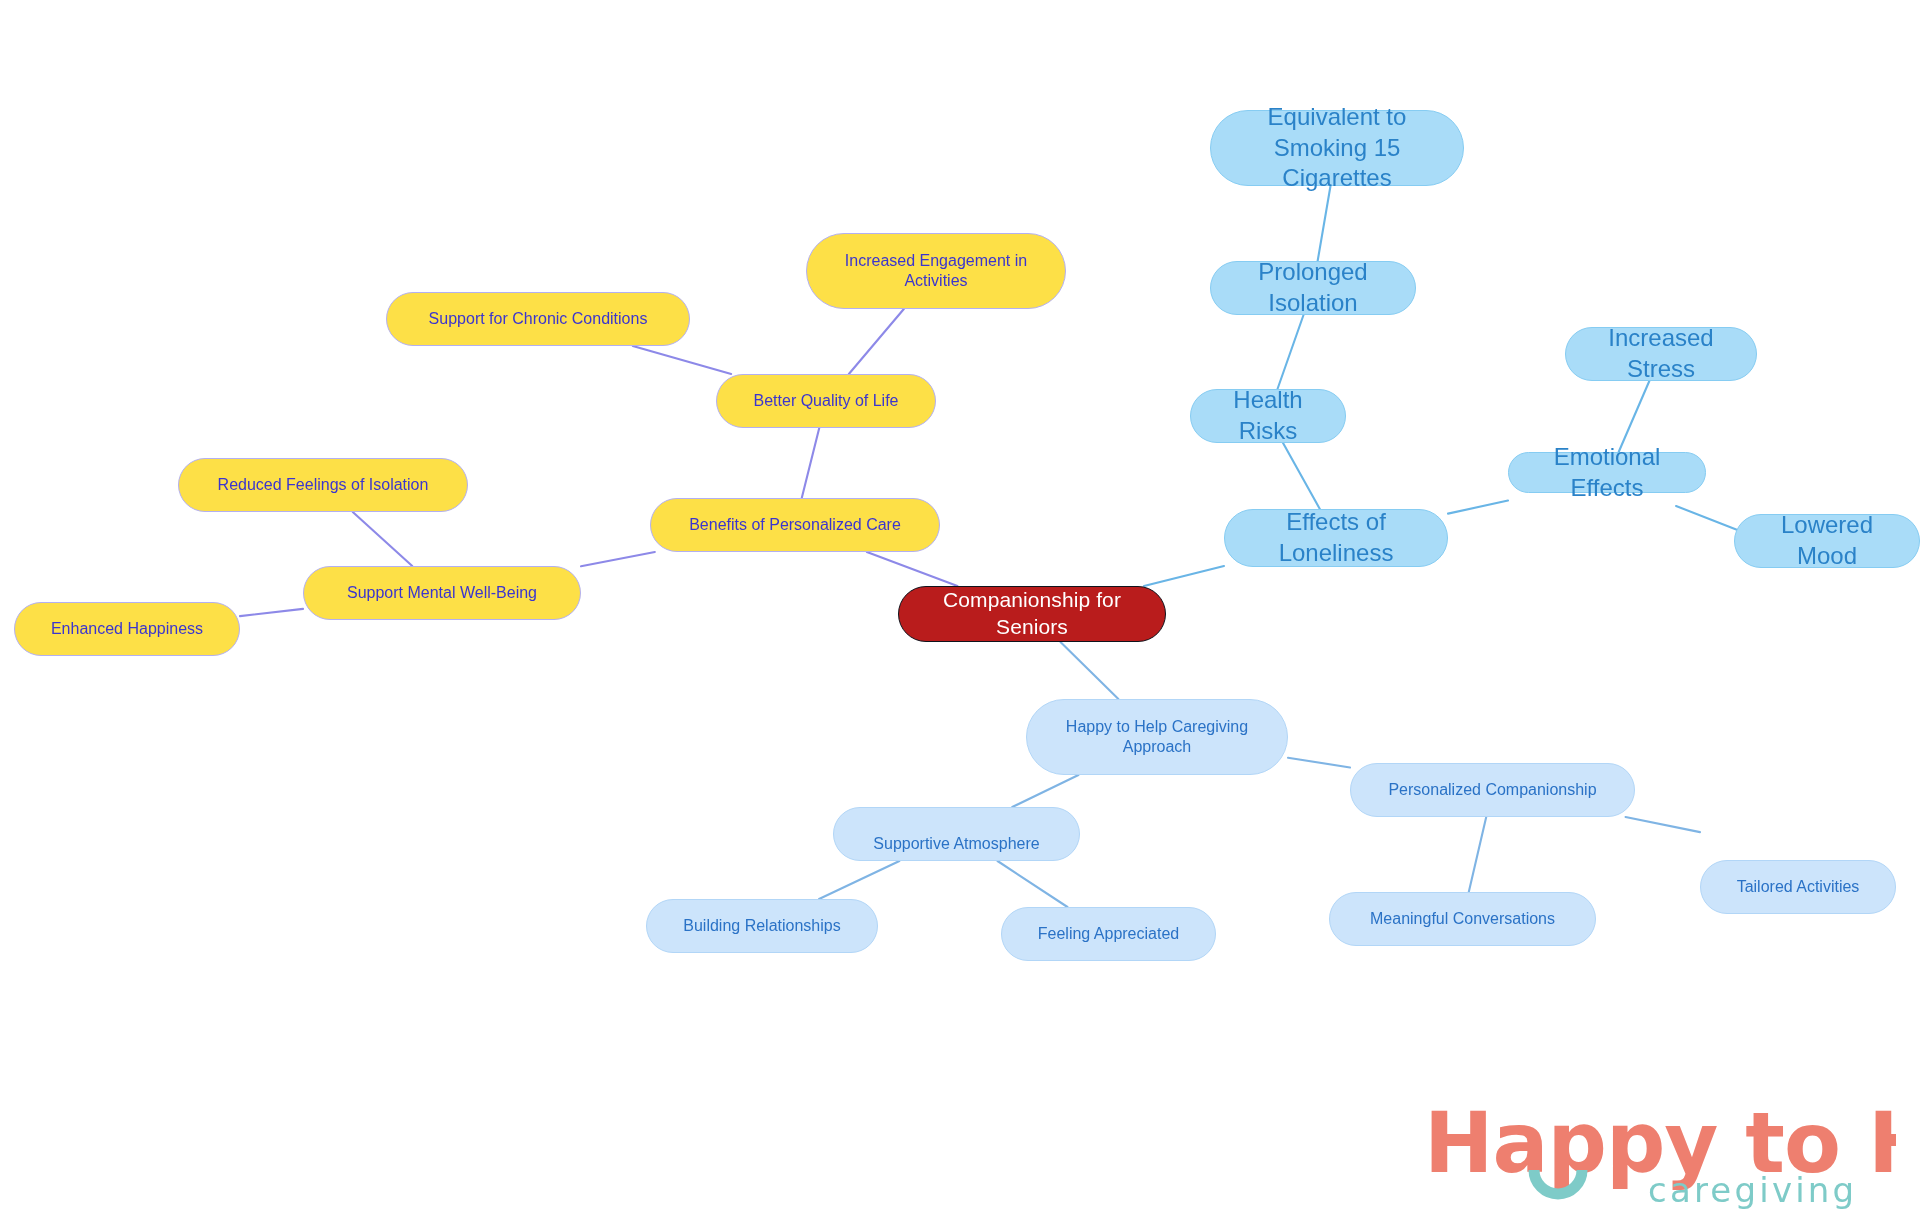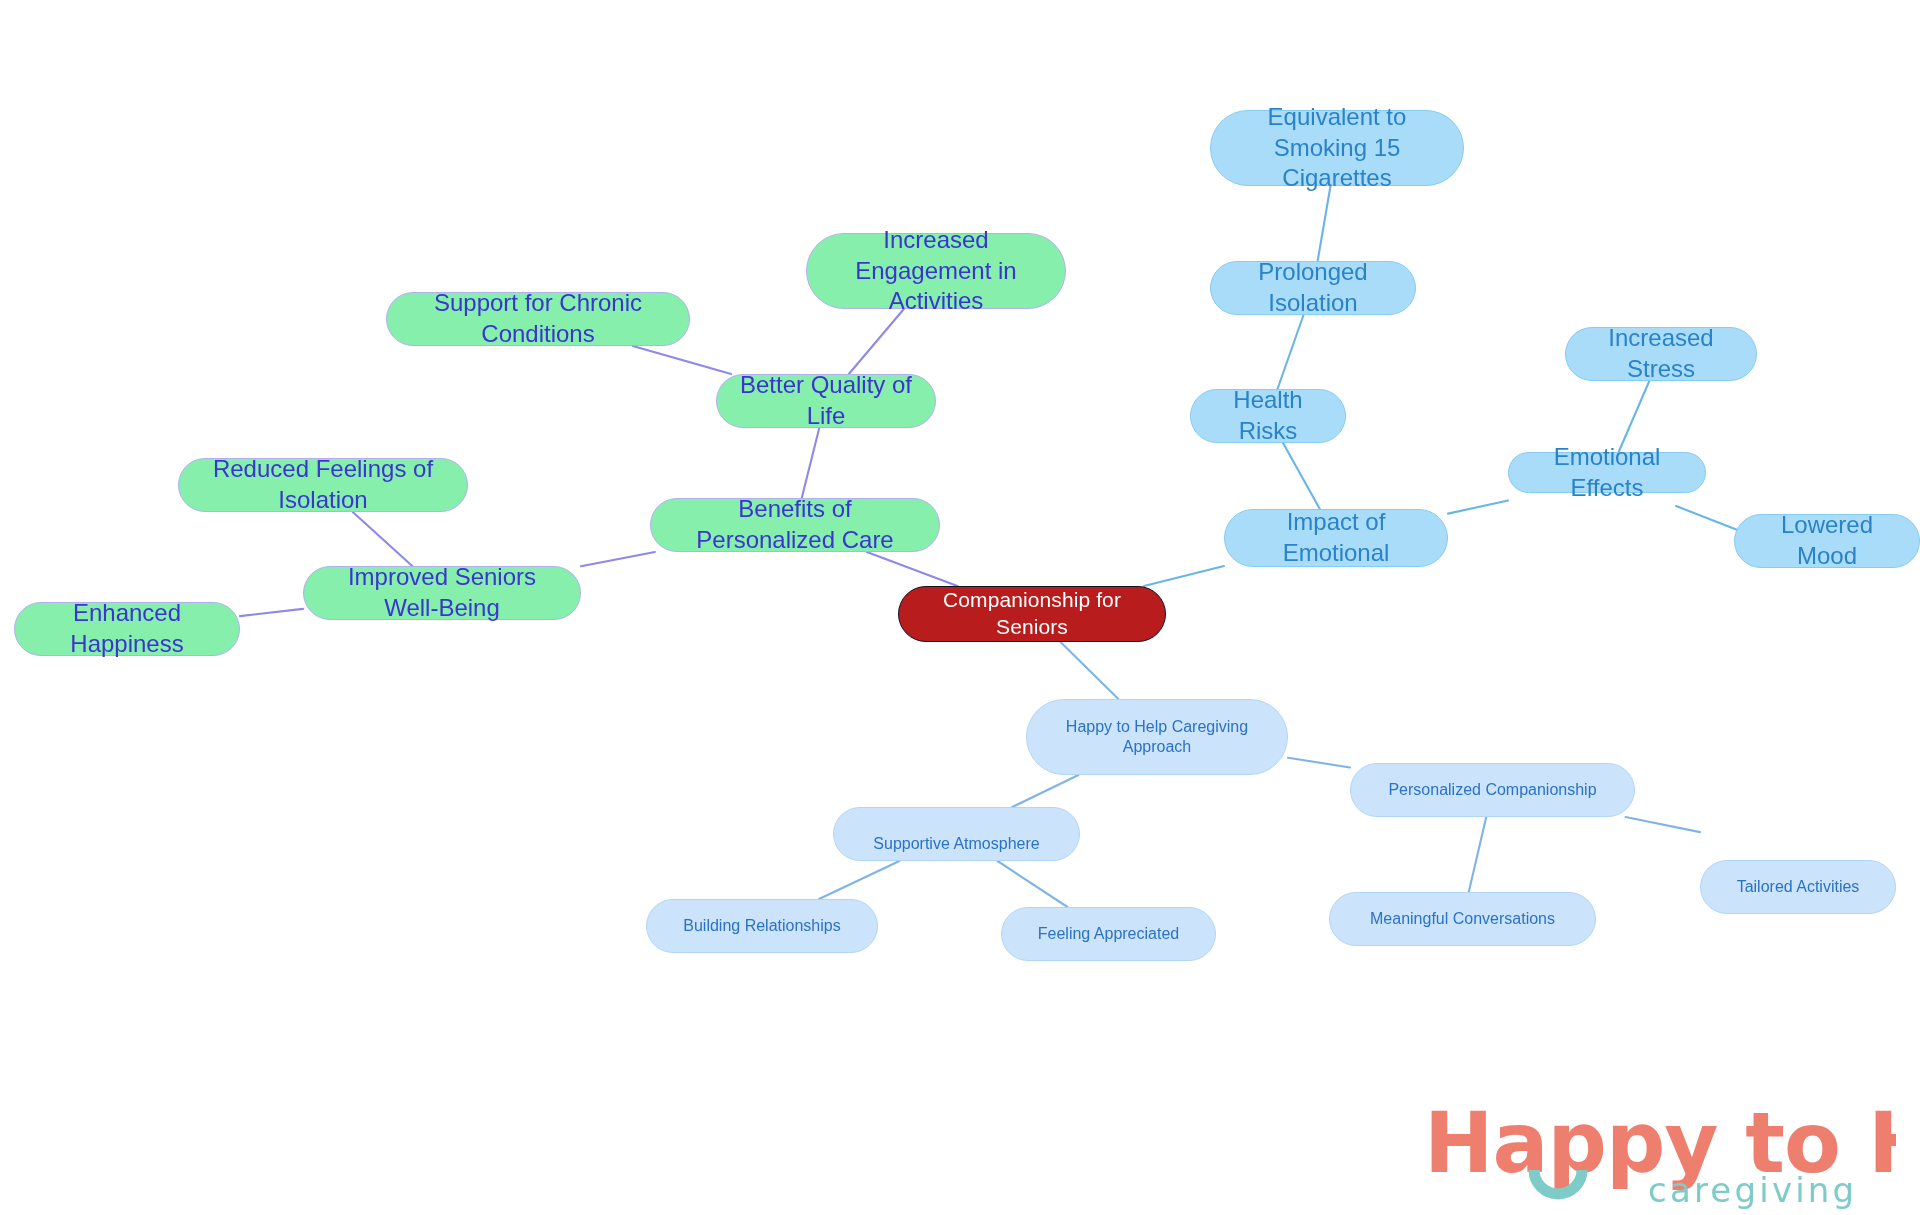--- a/index.html
+++ b/index.html
@@ -48,24 +48,24 @@
     background: #b91c1c;
     border-color: #0f131c;
     color: #ffffff;
     font-size: 21px;
     border-radius: 34px;
     letter-spacing: 0.1px;
     justify-content: center;
   }
 
   .node.purple {
-    background: #86efac;
+    background: #fde047;
     border-color: #b3b0f2;
     color: #3b35cf;
-    font-size: 24px;
+    font-size: 16px;
   }
 
   .node.blue-mid {
     background: #a9dcf8;
     border-color: #86ccf2;
     color: #2a82c8;
     font-size: 24px;
   }
 
   .node.blue-light {
@@ -112,24 +112,24 @@
       <line x1="1625.5403225806451" y1="817" x2="1700" y2="832.1112929623567" stroke="#7fb4e4" stroke-width="2.1" stroke-linecap="round"></line>
     </svg>
 
   <div id="node-layer">
       <div class="node root" style="left: 898px; top: 586px; width: 268px; height: 56px;"><span>Companionship for Seniors</span></div>
       <div class="node purple" style="left: 650px; top: 498px; width: 290px; height: 54px;"><span>Benefits of Personalized Care</span></div>
       <div class="node purple" style="left: 716px; top: 374px; width: 220px; height: 54px;"><span>Better Quality of Life</span></div>
       <div class="node purple" style="left: 386px; top: 292px; width: 304px; height: 54px;"><span>Support for Chronic Conditions</span></div>
       <div class="node purple" style="left: 806px; top: 233px; width: 260px; height: 76px;"><span>Increased Engagement in
 Activities</span></div>
-      <div class="node purple" style="left: 303px; top: 566px; width: 278px; height: 54px;"><span>Improved Seniors Well-Being</span></div>
+      <div class="node purple" style="left: 303px; top: 566px; width: 278px; height: 54px;"><span>Support Mental Well-Being</span></div>
       <div class="node purple" style="left: 178px; top: 458px; width: 290px; height: 54px;"><span>Reduced Feelings of Isolation</span></div>
       <div class="node purple" style="left: 14px; top: 602px; width: 226px; height: 54px;"><span>Enhanced Happiness</span></div>
-      <div class="node blue-mid" style="left: 1224px; top: 509px; width: 224px; height: 58px;"><span>Impact of Emotional</span></div>
+      <div class="node blue-mid" style="left: 1224px; top: 509px; width: 224px; height: 58px;"><span>Effects of Loneliness</span></div>
       <div class="node blue-mid" style="left: 1190px; top: 389px; width: 156px; height: 54px;"><span>Health Risks</span></div>
       <div class="node blue-mid" style="left: 1210px; top: 261px; width: 206px; height: 54px;"><span>Prolonged Isolation</span></div>
       <div class="node blue-mid" style="left: 1210px; top: 110px; width: 254px; height: 76px;"><span>Equivalent to Smoking 15
 Cigarettes</span></div>
       <div class="node blue-mid" style="left: 1508px; top: 452px; width: 198px; height: 41px;"><span>Emotional Effects</span></div>
       <div class="node blue-mid" style="left: 1565px; top: 327px; width: 192px; height: 54px;"><span>Increased Stress</span></div>
       <div class="node blue-mid" style="left: 1734px; top: 514px; width: 186px; height: 54px;"><span>Lowered Mood</span></div>
       <div class="node blue-light" style="left: 1026px; top: 699px; width: 262px; height: 76px;"><span>Happy to Help Caregiving
 Approach</span></div>
       <div class="node blue-light" style="left: 833px; top: 807px; width: 247px; height: 54px; align-items: flex-end;"><span>Supportive Atmosphere</span></div>

